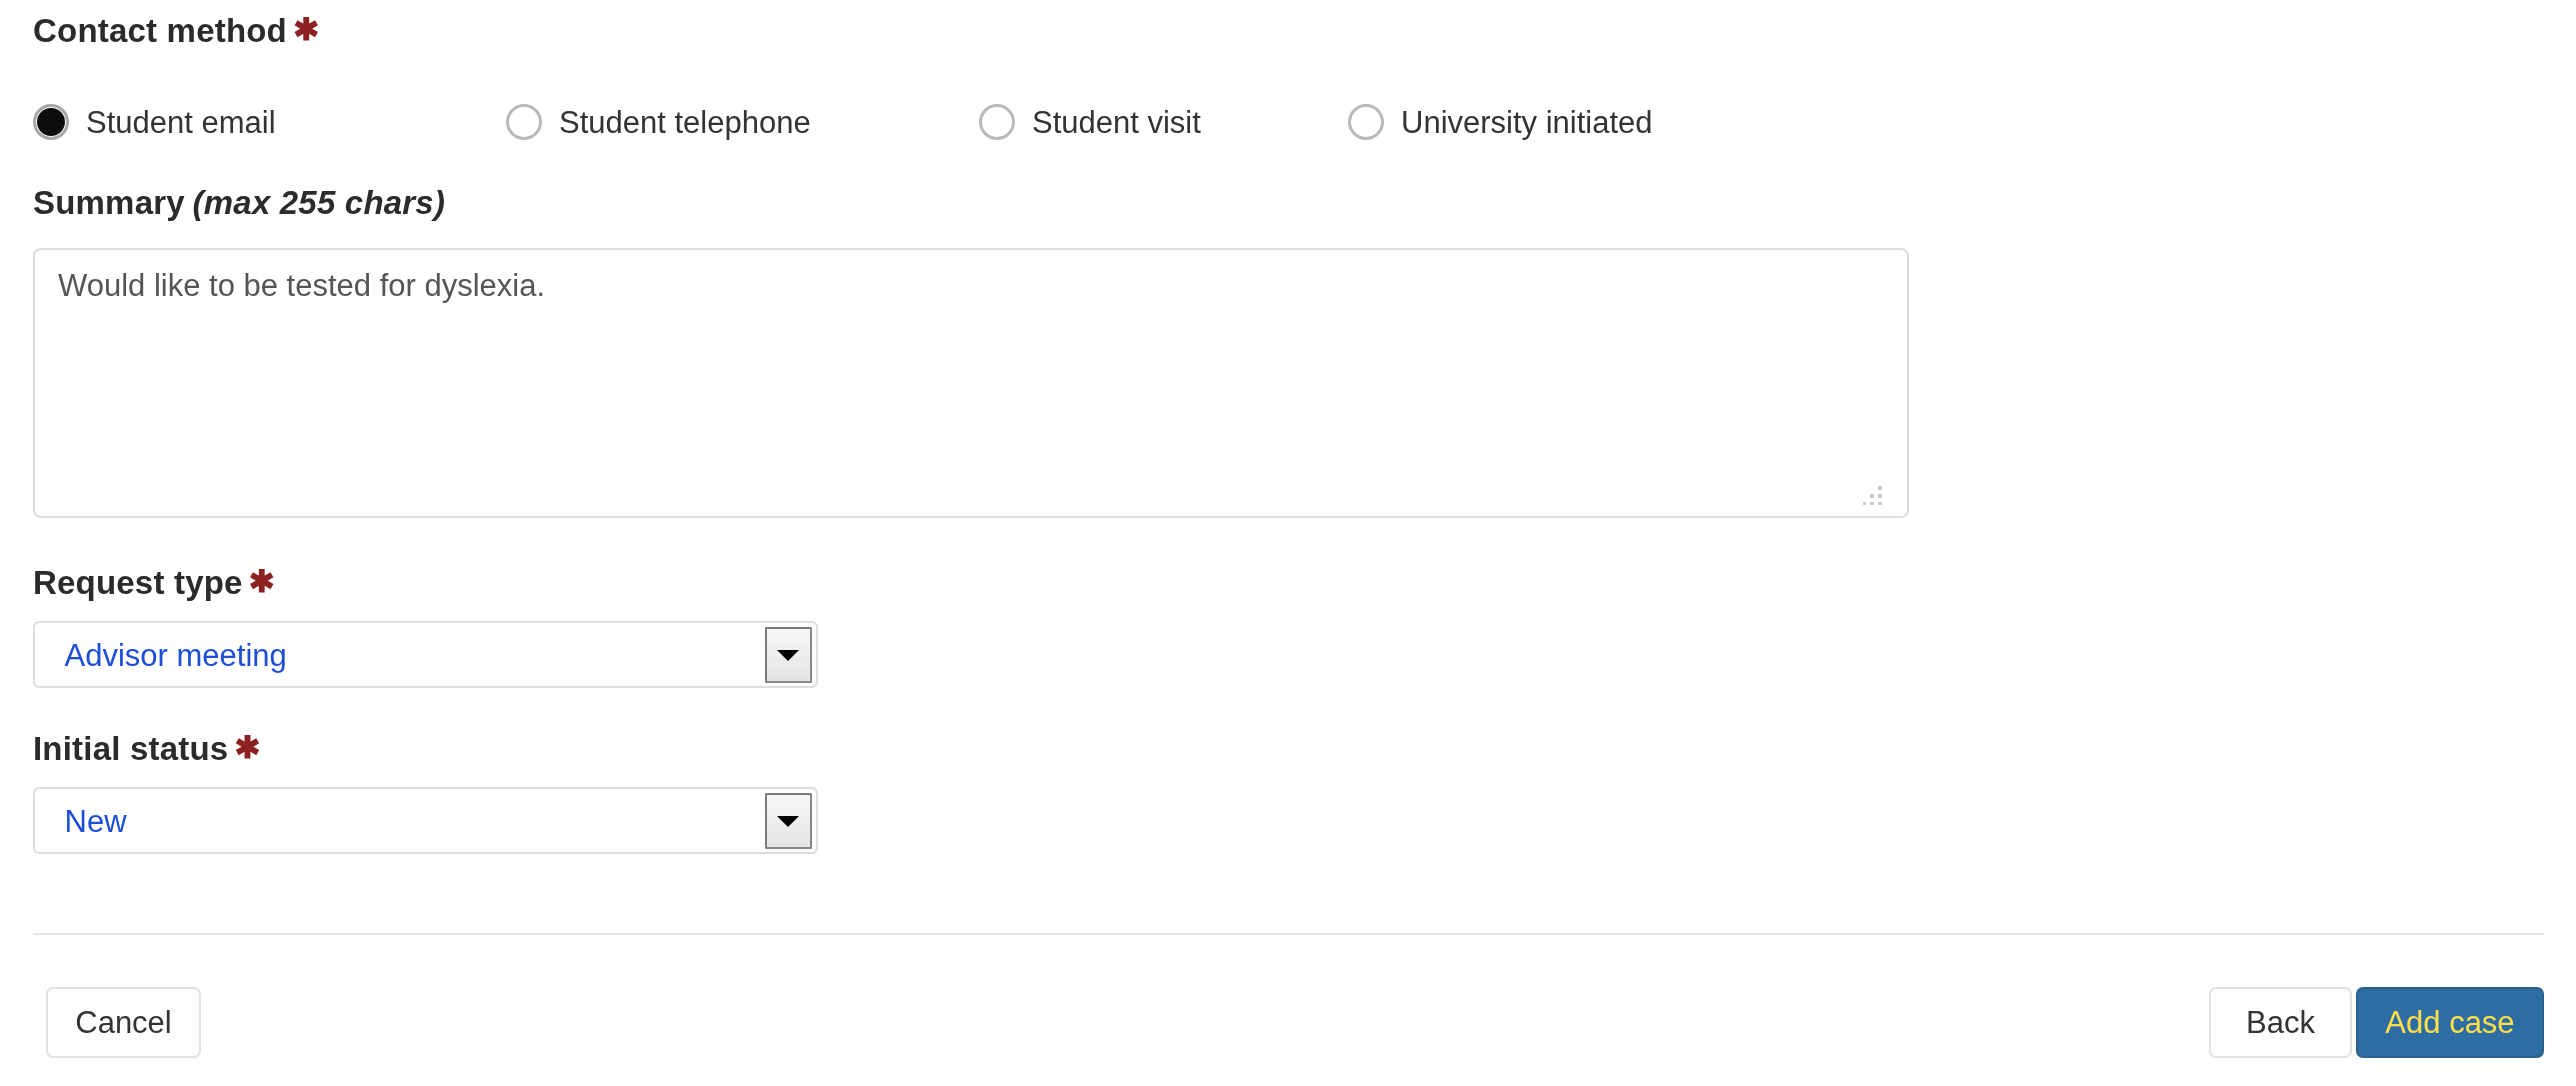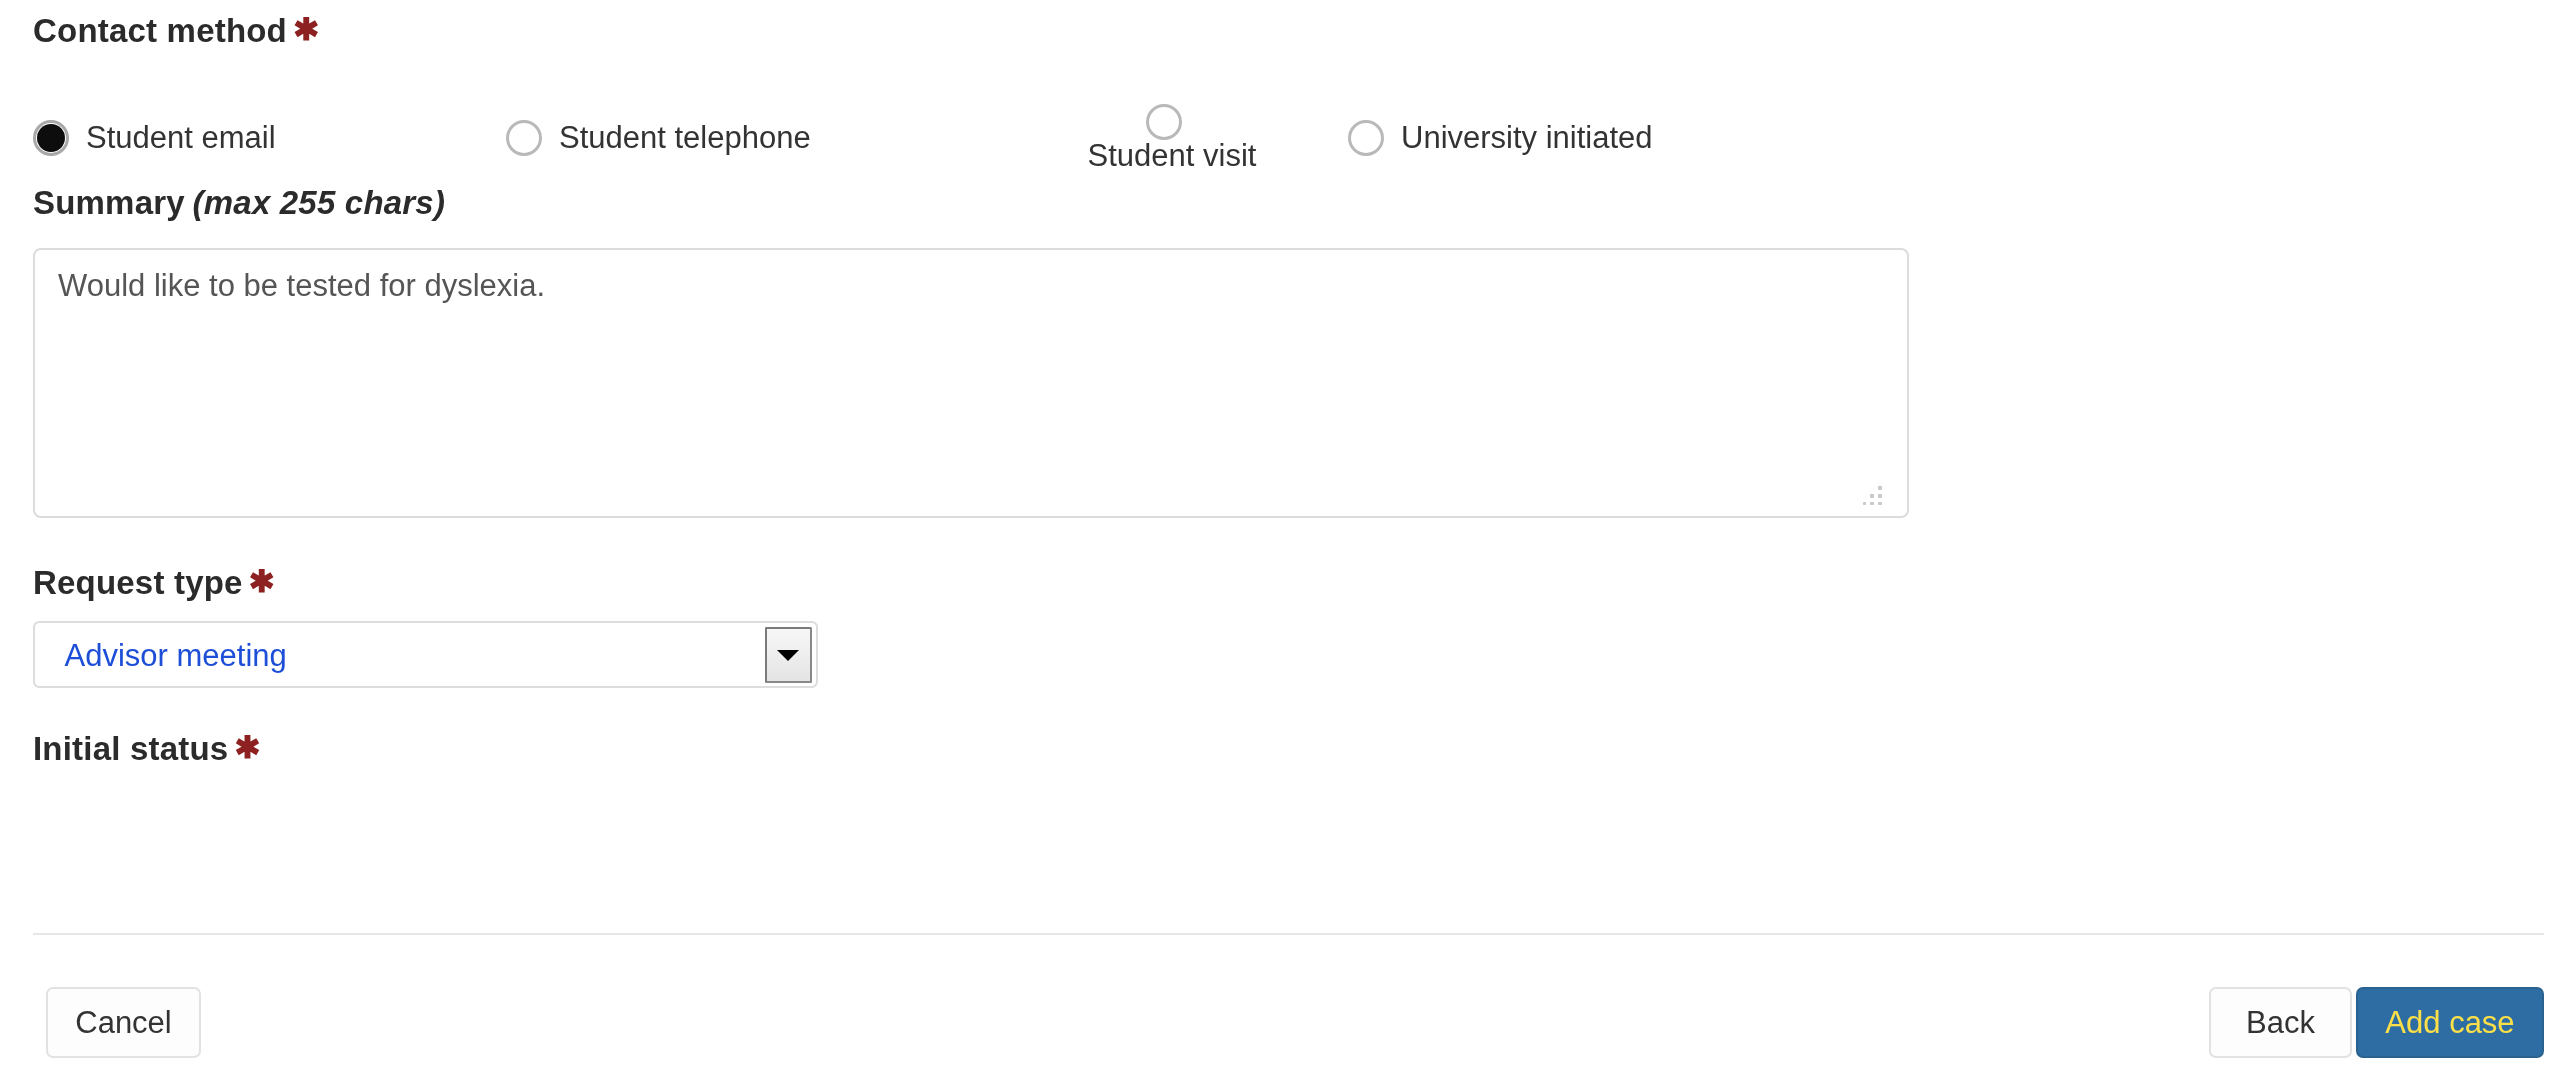--- a/index.html
+++ b/index.html
@@ -93,21 +93,21 @@
   }
   .radio-text {
     font-size: 31px;
     color: #333333;
     margin-left: 17px;
     white-space: nowrap;
     line-height: 1;
   }
   .radio-slot-1 { width: 473px; }
   .radio-slot-2 { width: 473px; }
-  .radio-slot-3 { width: 369px; flex-direction: column; }
+  .radio-slot-3 { width: 369px; }
   .radio-slot-4 { width: 435px; }
 
   
   #summary-label {
     position: absolute;
     left: 33px;
     top: 186px;
   }
   #summary-textarea {
     position: absolute;
@@ -321,20 +321,26 @@
     <div class="select-box">
       <span class="select-value">Advisor meeting</span>
       <span class="select-arrow-btn"></span>
     </div>
   </div>
 
   <div id="initial-status-label" class="field-label">
     <span>Initial status</span><span class="req-asterisk">✱</span>
   </div>
 
+  <div id="initial-status-select-wrap">
+    <div class="select-box">
+      <span class="select-value">New</span>
+      <span class="select-arrow-btn"></span>
+    </div>
+  </div>
 
   <div id="footer-divider"></div>
 
   <div id="cancel-button" class="btn btn-default">Cancel</div>
   <div id="back-button" class="btn btn-default">Back</div>
   <div id="add-case-button" class="btn btn-primary">Add case</div>
 
 </div>
 
 

